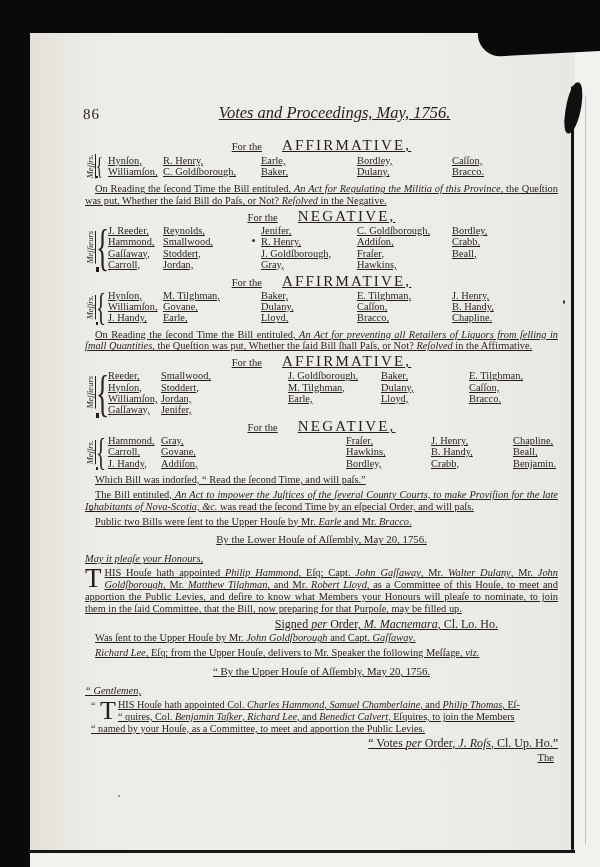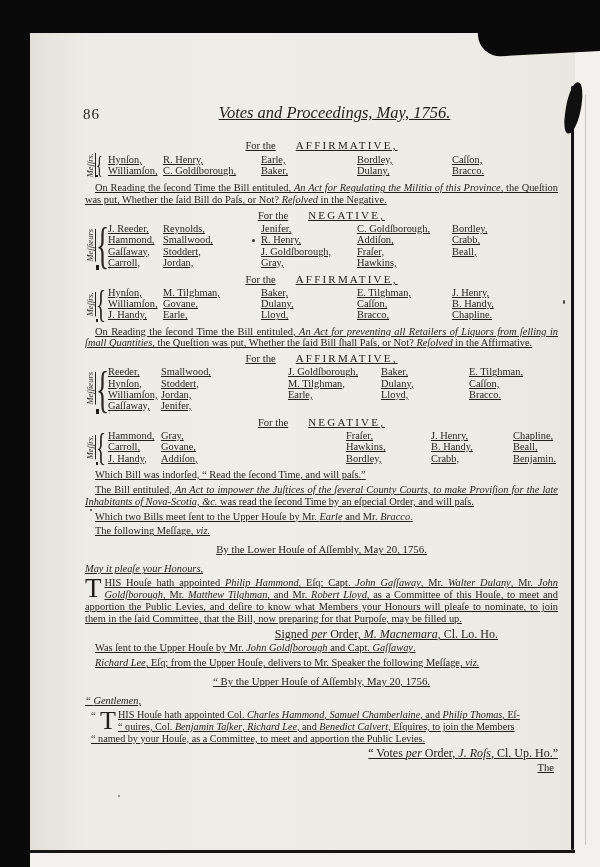--- a/index.html
+++ b/index.html
@@ -31,21 +31,21 @@
   .speck.s4 { left:118px; top:795px; width:2px; height:2px; opacity:.6; }
 
   
   .content { position:absolute; left:85px; top:103px; width:473px;text-decoration:underline; }
   .header-row { position:relative; height:21px; margin-bottom:15px; }
   .page-number { position:absolute; left:-2px; top:3px; font-size:15px; letter-spacing:1px; }
   .page-title { text-align:center; font-style:italic; font-size:16.5px;padding-left:26px; }
 
   .vote-block { margin-bottom:5px; }
   .vote-heading { text-align:center; font-size:10.6px; line-height:13px; margin-bottom:1px; }
-  .vh-word { letter-spacing:2.2px; margin-left:20px; font-size:11px; }
+  .vh-word { letter-spacing:2.2px; margin-left:20px; font-size:15px; }
   .vote-table { display:flex; align-items:center; }
   .vote-label { width:11px; font-style:italic; font-size:8.5px; text-align:center; color:#2c2723;
                 writing-mode:vertical-rl; transform:rotate(180deg); line-height:11px; overflow:visible; white-space:nowrap; }
   .vote-brace { width:12px; line-height:.85; transform:scaleX(.55); transform-origin:left center; color:#2a251f; }
   .vb0 .vote-brace, .vb2b .vote-brace { font-size:26px; }
   .vb1 .vote-brace, .vb3 .vote-brace { font-size:50px; }
   .vb2 .vote-brace, .vb4 .vote-brace { font-size:38px; }
   .vote-rows { flex:1; }
   .vote-row { display:grid; font-size:10.4px; line-height:11.2px; white-space:nowrap; }
   .vb0 .vote-row, .vb1 .vote-row, .vb2 .vote-row { grid-template-columns:55px 98px 96px 95px auto; }
@@ -261,22 +261,21 @@
             <span class="vote-cell">Bordley,</span>
             <span class="vote-cell">Crabb,</span>
             <span class="vote-cell">Benjamin.</span>
           </div>
         </div>
     </div>
   </div>
 
   <div class="para"><span>Which Bill was indorſed, “ Read the ſecond Time, and will paſs.”</span></div>
   <div class="para"><span>The Bill entituled, </span><span class="it">An Act to impower the Juſtices of the ſeveral County Courts, to make Proviſion for the late Inhabitants of Nova-Scotia, &amp;c.</span><span> was read the ſecond Time by an eſpecial Order, and will paſs.</span></div>
-  <div class="para"><span>Which two Bills meet ſent to the Upper Houſe by Mr. </span><span class="it">Earle</span><span> and Mr. </span><span class="it">Bracco</span><span>.</span></div>
-  <div class="para"><span>The following Meſſage, </span><span class="it">viz.</span></div>
+  <div class="para"><span>Public two Bills were ſent to the Upper Houſe by Mr. </span><span class="it">Earle</span><span> and Mr. </span><span class="it">Bracco</span><span>.</span></div>
 
   <div class="center-line">By the Lower Houſe of Aſſembly, May 20, 1756.</div>
   <div class="salutation">May it pleaſe your Honours,</div>
 
   <div class="para lh-message">
     <span class="dropcap">T</span><span><span>HIS Houſe hath appointed </span><span class="it">Philip Hammond</span><span>, Eſq; Capt. </span><span class="it">John Gaſſaway</span><span>, Mr. </span><span class="it">Walter Dulany</span><span>, Mr. </span><span class="it">John Goldſborough</span><span>, Mr. </span><span class="it">Matthew Tilghman</span><span>, and Mr. </span><span class="it">Robert Lloyd</span><span>, as a Committee of this Houſe, to meet and apportion the Public Levies, and deſire to know what Members your Honours will pleaſe to nominate, to join them in the ſaid Committee, that the Bill, now preparing for that Purpoſe, may be filled up.</span></span>
   </div>
 
   <div class="right-line signed-lower"><span>Signed </span><span class="it">per</span><span> Order, </span><span class="it">M. Macnemara</span><span>, Cl. Lo. Ho.</span></div>
   <div class="para"><span>Was ſent to the Upper Houſe by Mr. </span><span class="it">John Goldſborough</span><span> and Capt. </span><span class="it">Gaſſaway</span><span>.</span></div>

